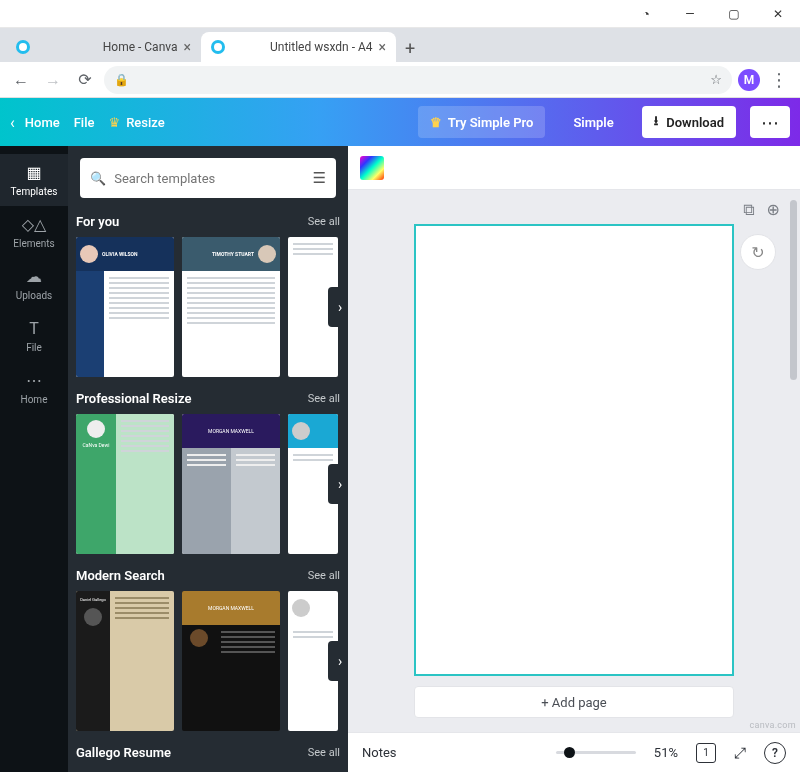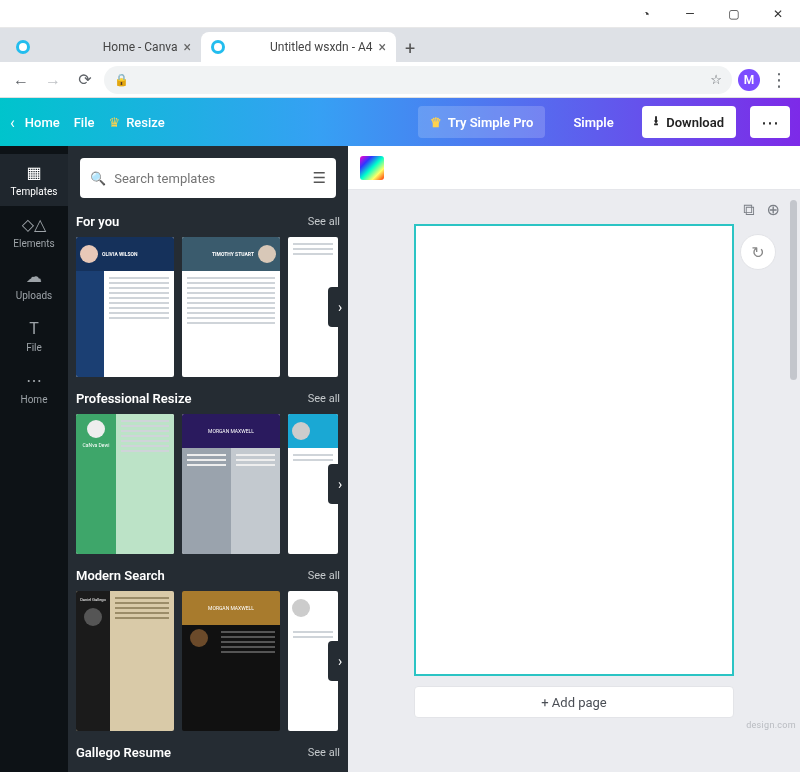--- a/index.html
+++ b/index.html
@@ -344,15 +344,27 @@
     </div>
     <div class="undo-fab">↻</div>
     <div class="canvas-scroll">
       <div class="page"></div>
       <div class="addpage">+ Add page</div>
     </div>
     <div class="vscroll">
         <div class="thumb2"></div>
       </div>
 
-    <div class="watermark">design.com</div>
+    <div class="bottombar">
+      <span>Notes</span>
+      <div class="right">
+        <div class="zoomslider">
+            <div class="dot"></div>
+          </div>
+        <span>51%</span>
+        <div class="sqnum">1</div>
+        <span style="font-size:15px">⤢</span>
+        <div class="helpcircle">?</div>
+      </div>
+    </div>
+    <div class="watermark">canva.com</div>
   </div>
 </div>
 
 </body></html>

